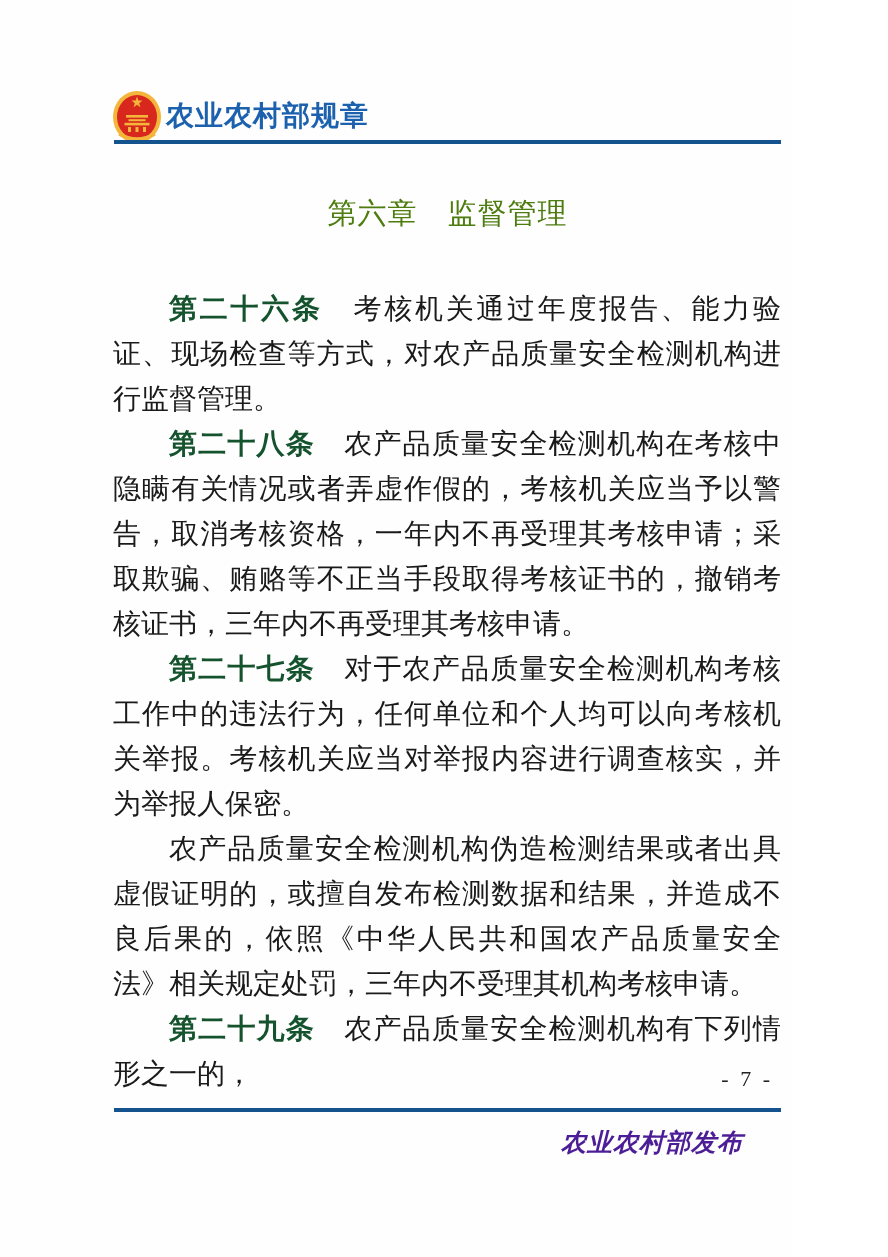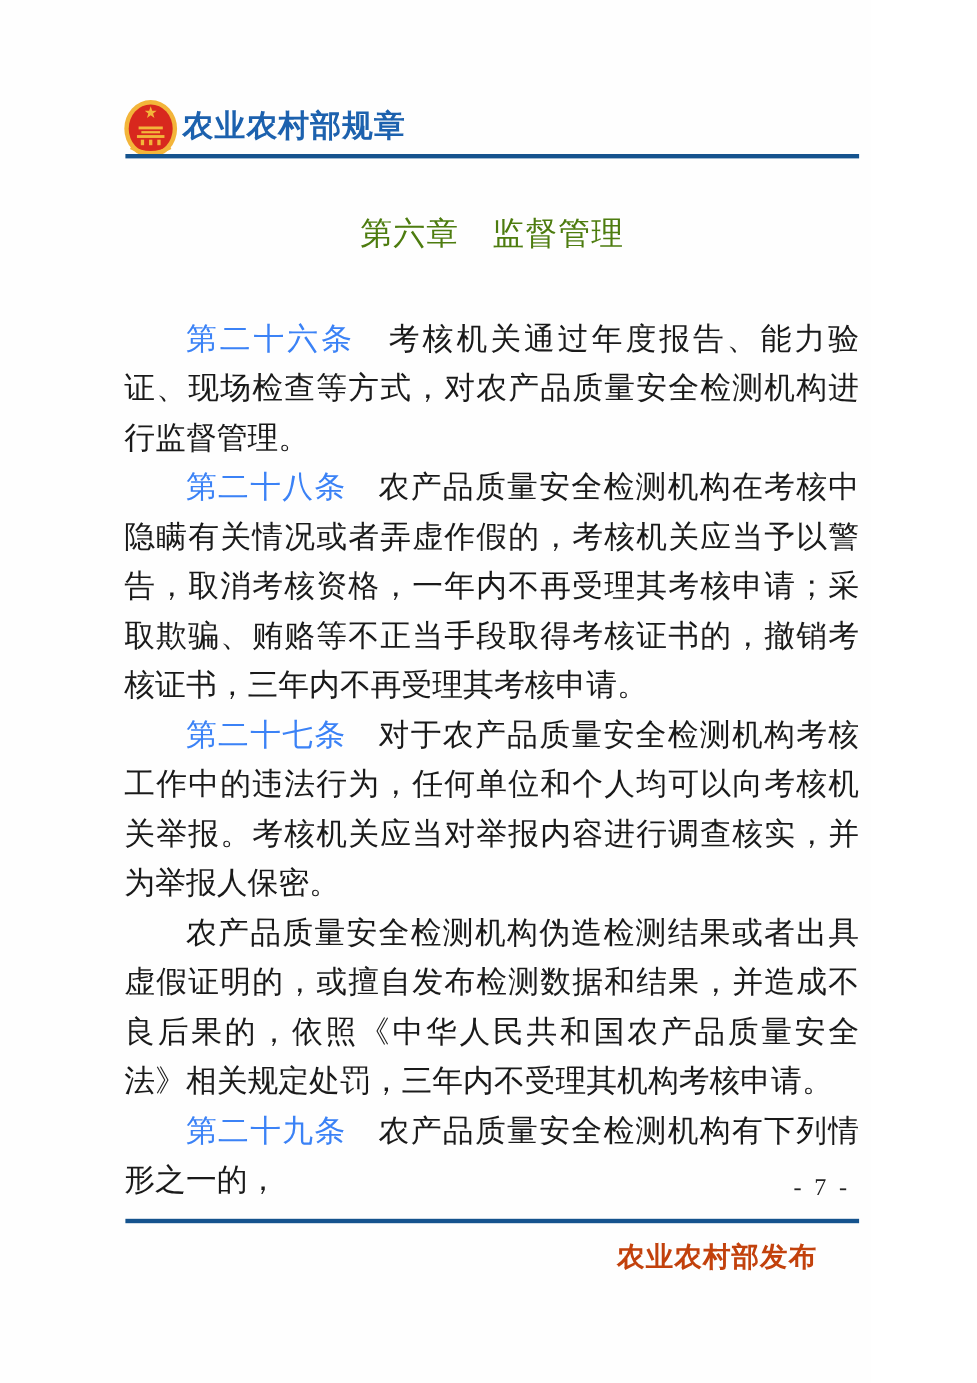--- a/index.html
+++ b/index.html
@@ -67,21 +67,21 @@
     text-align: justify;
     text-justify: inter-character;
   }
   .body-text p {
     margin: 0;
     padding: 0;
     text-indent: 2em;
     text-align: justify;
     text-align-last: left;
   }
-  .body-text .term { font-weight: normal; color: #3b82f6; }
+  .body-text .term { font-weight: bold; color: #14532d; }
 
   
   .page-number {
     position: absolute;
     left: 114px;
     top: 1066px;
     width: 667px;
     text-align: right;
     padding-right: 8px;
     box-sizing: border-box;
@@ -102,22 +102,23 @@
   .footer-publisher {
     position: absolute;
     left: 114px;
     top: 1126px;
     width: 667px;
     box-sizing: border-box;
     padding-right: 38px;
     text-align: right;
     font-size: 25px;
     font-weight: bold;
-    color: #c2410c;
+    color: #4c1d95;
     letter-spacing: 1px;
+    font-style: italic;
   }
 </style>
 </head>
 <body>
 
 <div class="page">
 
   <span class="header-emblem">
     <svg width="50" height="52" viewBox="0 0 50 52" aria-hidden="true">
       <ellipse cx="25" cy="26" rx="24" ry="26" fill="#f3b53a"></ellipse>

